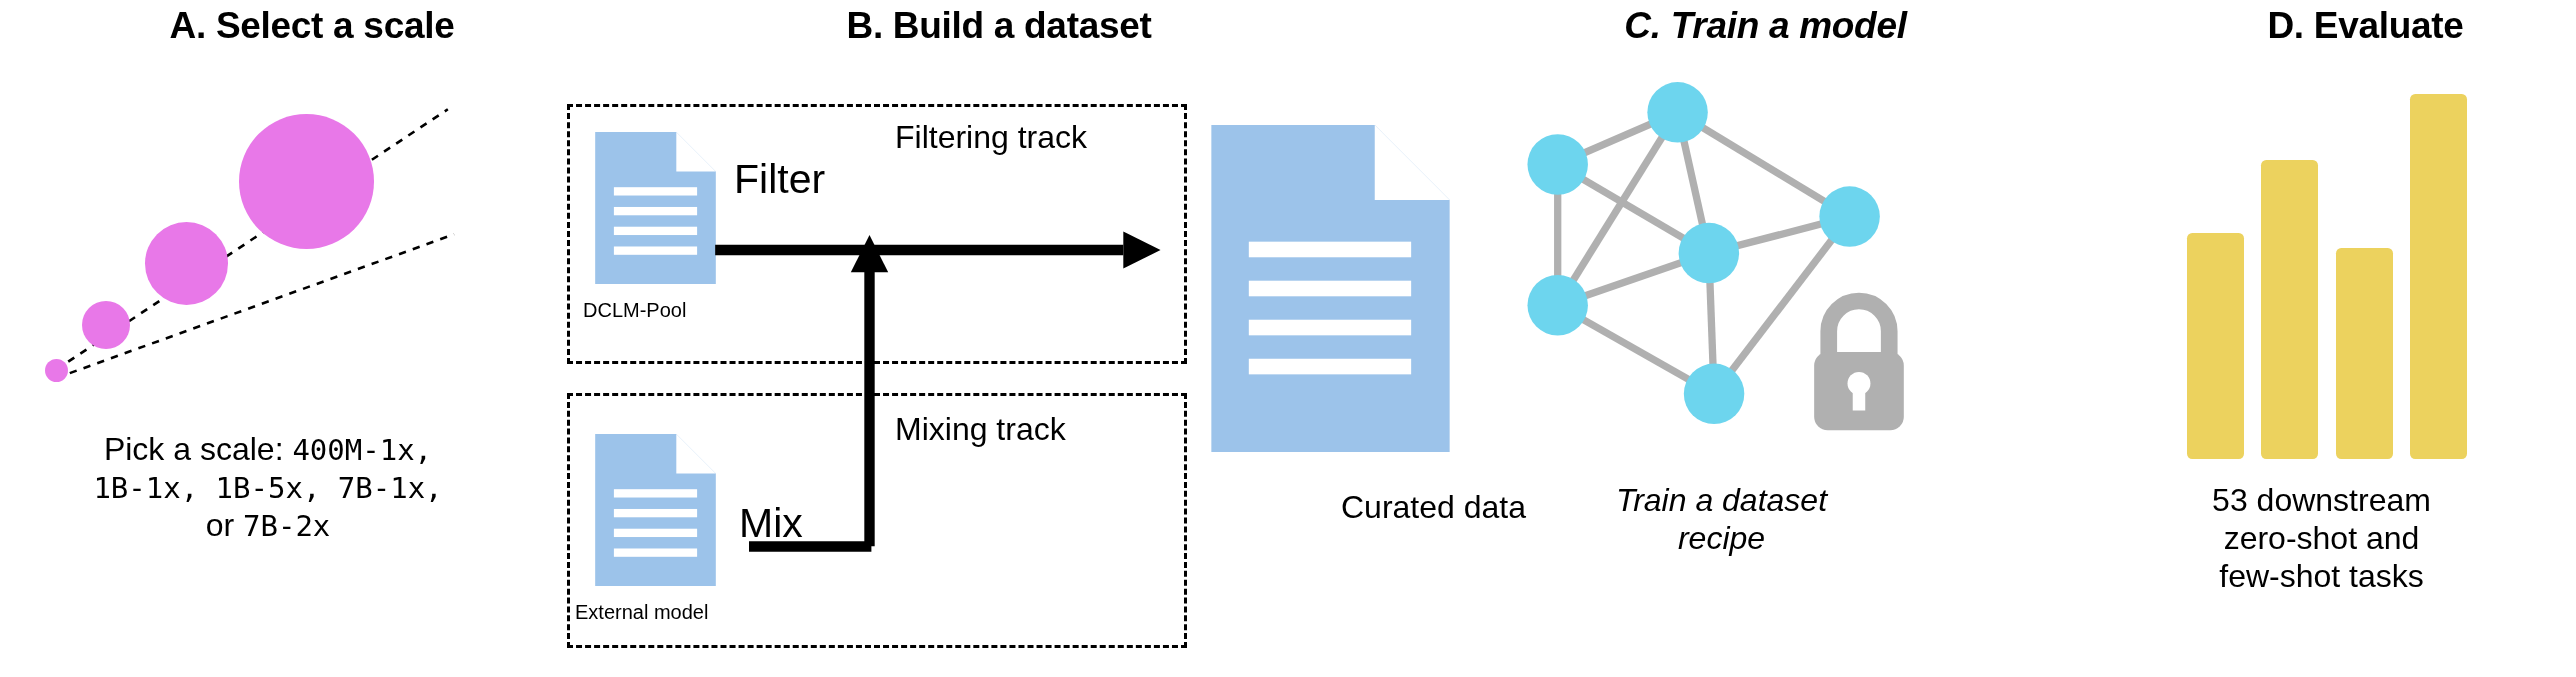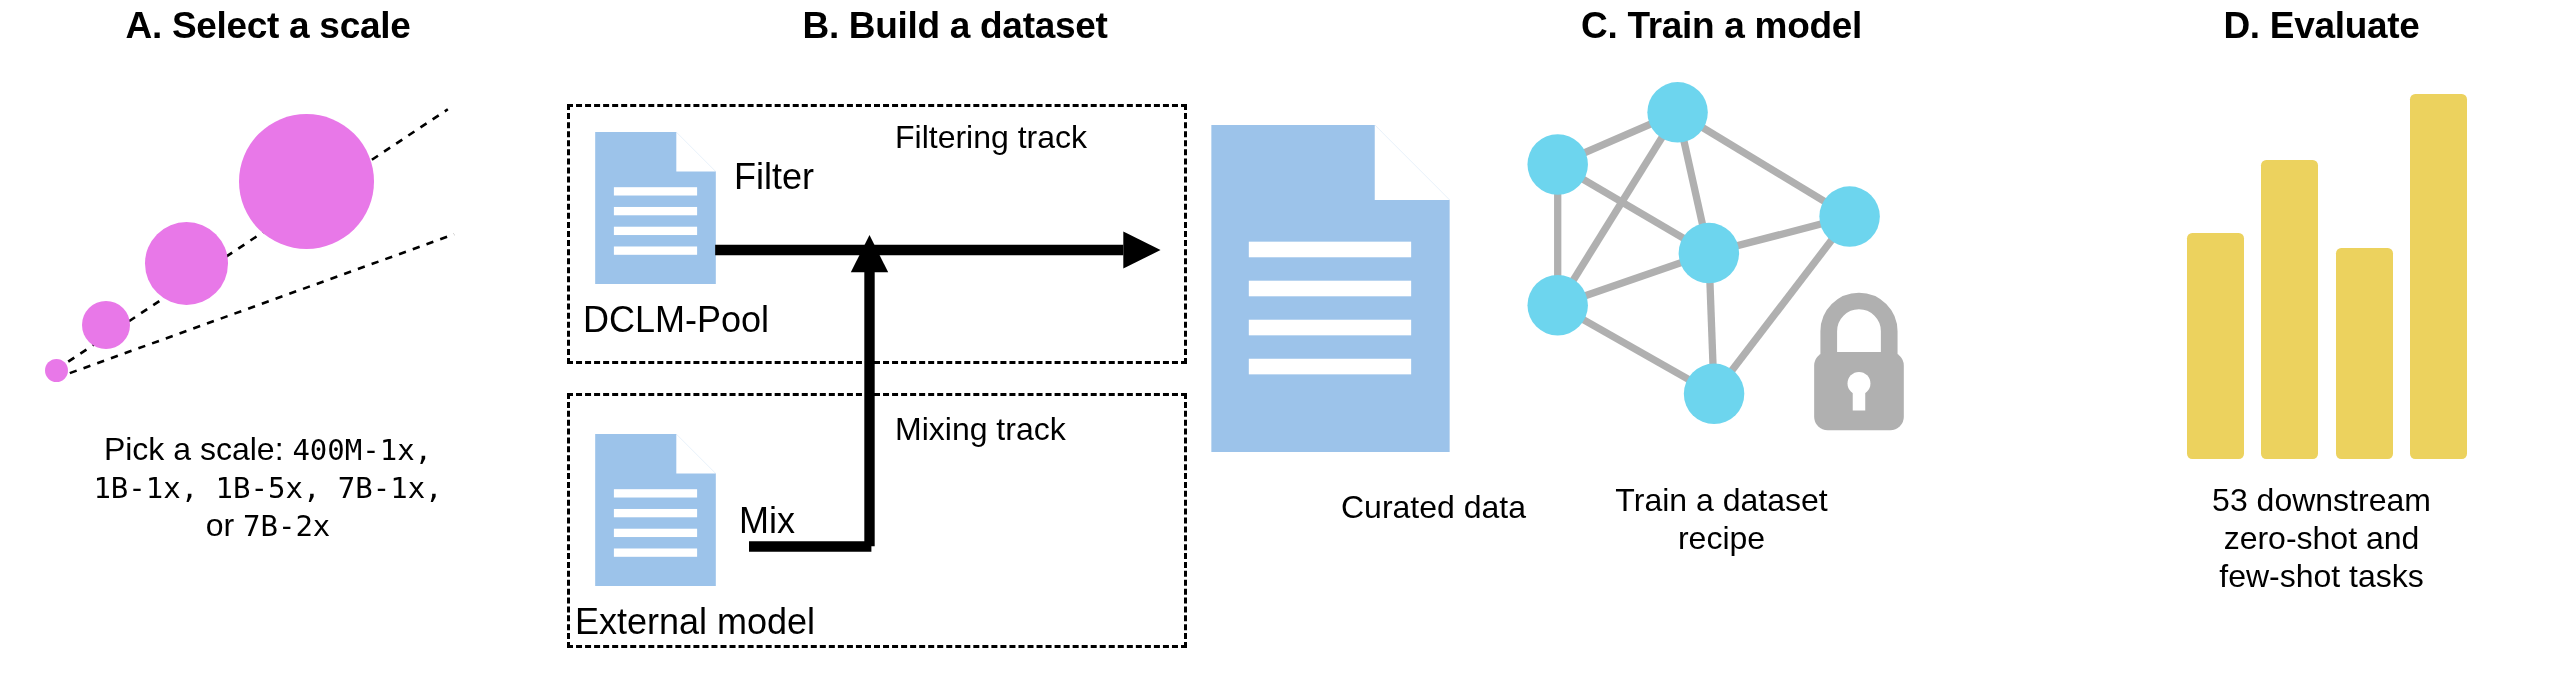--- a/index.html
+++ b/index.html
@@ -27,20 +27,21 @@
   }
   .panel-title {
     position: absolute;
     top: 5.2px;
     width: 100%;
     text-align: center;
     font-size: 37px;
     font-weight: bold;
     letter-spacing: -0.3px;
     white-space: nowrap;
+    padding-left: 44px;
   }
   .caption {
     position: absolute;
     width: 100%;
     text-align: center;
     font-size: 32px;
     line-height: 1.18;
     font-weight: normal;
   }
   .mono {
@@ -83,40 +84,40 @@
   .track-label {
     position: absolute;
     font-size: 32px;
     white-space: nowrap;
   }
   .doc-icon {
     position: absolute;
   }
   .doc-label {
     position: absolute;
-    font-size: 36px;
+    font-size: 20px;
     white-space: nowrap;
   }
   .op-label {
     position: absolute;
-    font-size: 36px;
+    font-size: 41px;
     white-space: nowrap;
   }
   .arrow-svg { position: absolute; }
   #curated-caption {
     position: absolute;
     left: 667px;
     top: 489px;
     width: 323px;
     text-align: right;
     font-size: 32px;
   }
 
   
-  #panel-c { left: 1375px; width: 693px; }
+  #panel-c { left: 1375px; width: 693px; font-style: italic; }
   #panel-c .panel-title { left: 0; }
   .net {
     position: absolute;
     left: 141px;
     top: 81px;
     width: 417px;
     height: 365px;
   }
   #panel-c .caption { left: 0; top: 482px; }
 

